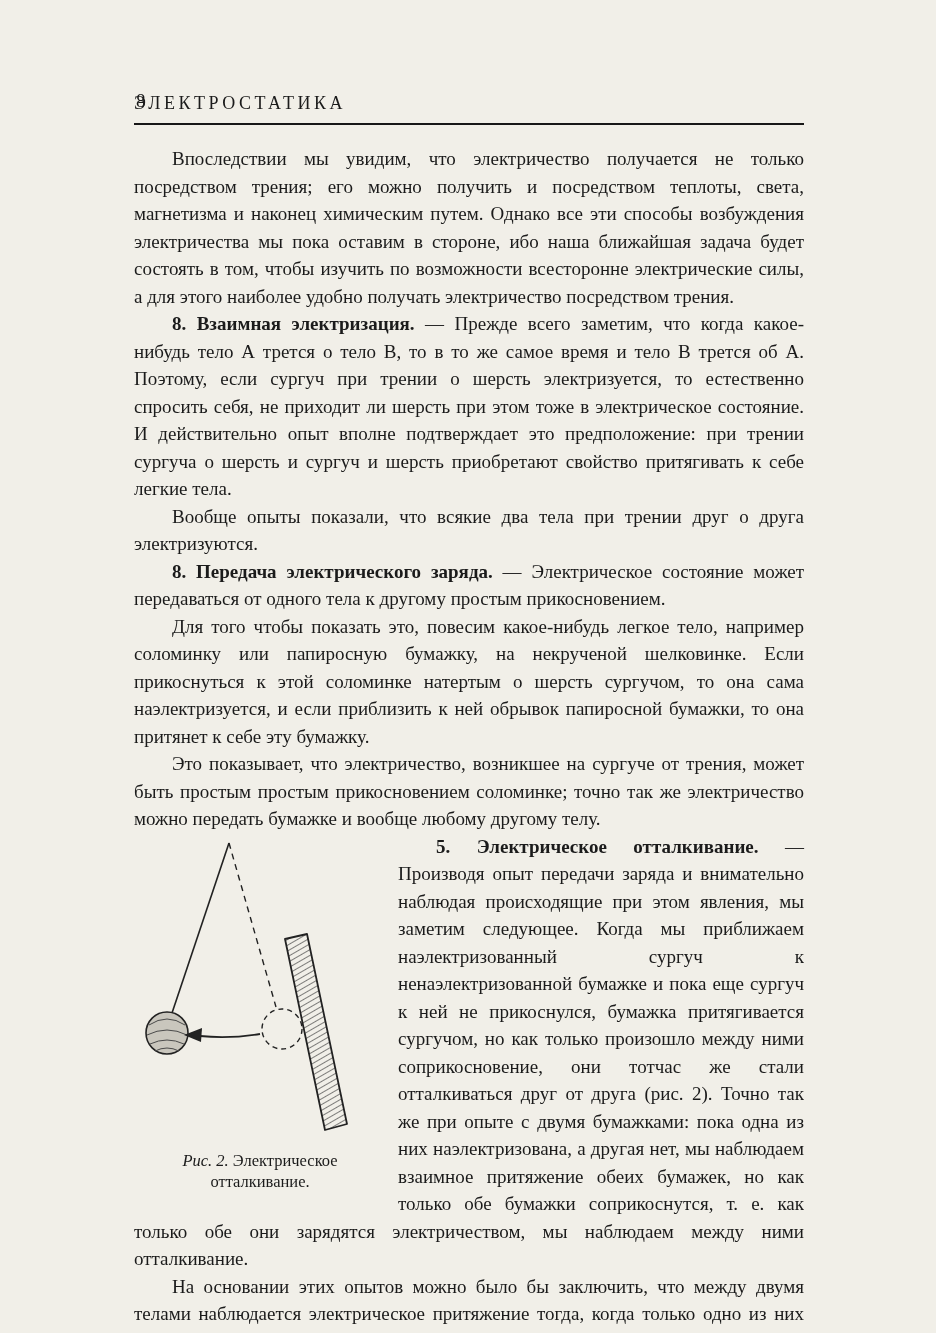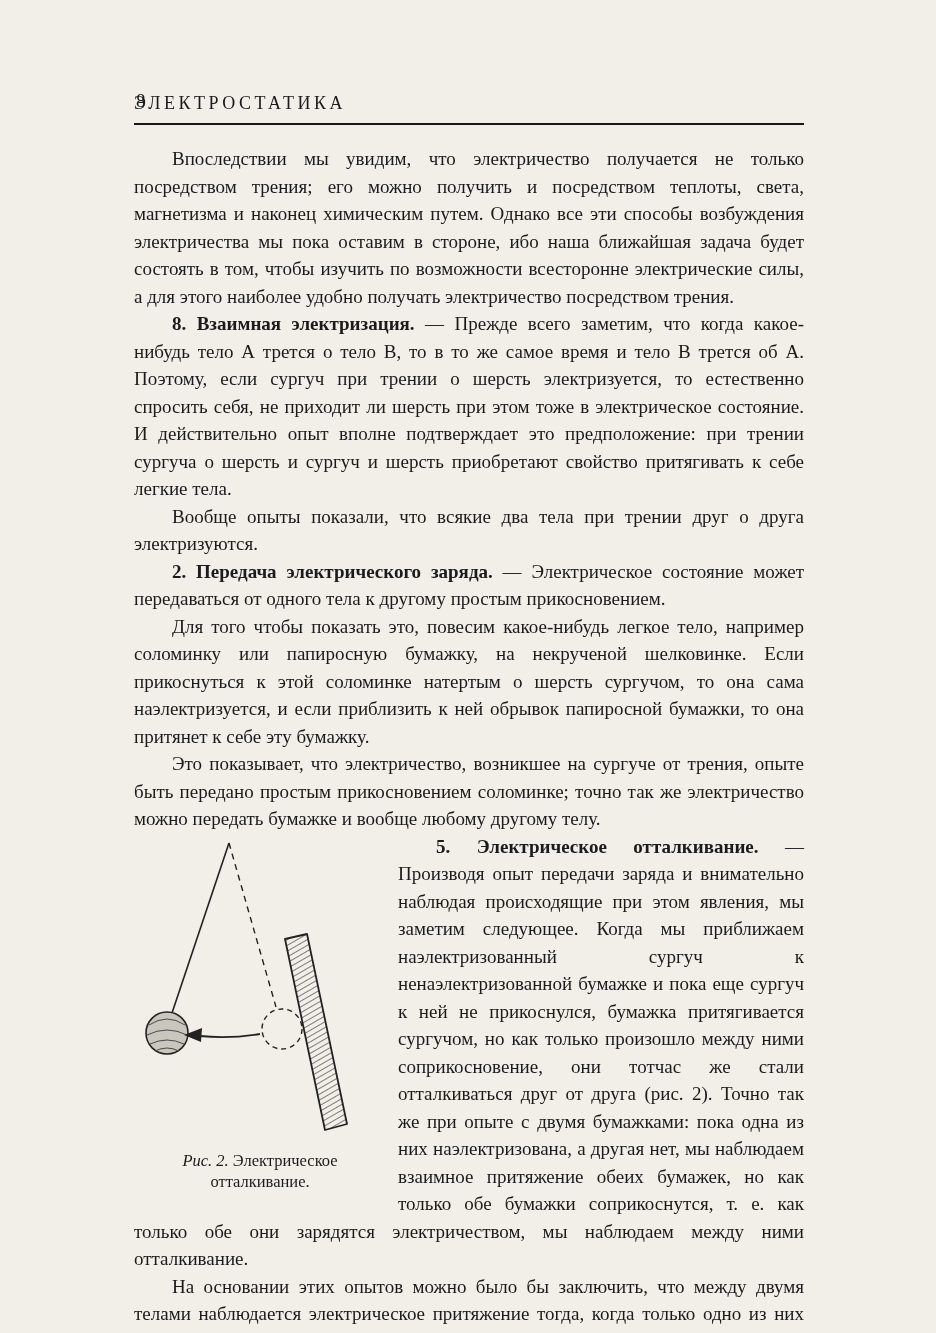--- a/index.html
+++ b/index.html
@@ -70,26 +70,26 @@
 
   <div class="body-text">
 
     <p>Впоследствии мы увидим, что электричество получается не только посредством трения; его можно получить и посредством теплоты, света, магнетизма и наконец химическим путем. Однако все эти способы возбуждения электричества мы пока оставим в стороне, ибо наша ближайшая задача будет состоять в том, чтобы изучить по возможности всесторонне электрические силы, а для этого наиболее удобно получать электричество посредством трения.</p>
 
     <p><b class="lead">8. Взаимная электризация.</b>
       <span>— Прежде всего заметим, что когда какое-нибудь тело А трется о тело В, то в то же самое время и тело В трется об А. Поэтому, если сургуч при трении о шерсть электризуется, то естественно спросить себя, не приходит ли шерсть при этом тоже в электрическое состояние. И действительно опыт вполне подтверждает это предположение: при трении сургуча о шерсть и сургуч и шерсть приобретают свойство притягивать к себе легкие тела.</span></p>
 
     <p>Вообще опыты показали, что всякие два тела при трении друг о друга электризуются.</p>
 
-    <p><b class="lead">2. Передача электрического заряда.</b>
+    <p><b class="lead">8. Передача электрического заряда.</b>
       <span>— Электрическое состояние может передаваться от одного тела к другому простым прикосновением.</span></p>
 
     <p>Для того чтобы показать это, повесим какое-нибудь легкое тело, например соломинку или папиросную бумажку, на некрученой шелковинке. Если прикоснуться к этой соломинке натертым о шерсть сургучом, то она сама наэлектризуется, и если приблизить к ней обрывок папиросной бумажки, то она притянет к себе эту бумажку.</p>
 
-    <p>Это показывает, что электричество, возникшее на сургуче от трения, опыте быть передано простым прикосновением соломинке; точно так же электричество можно передать бумажке и вообще любому другому телу.</p>
+    <p>Это показывает, что электричество, возникшее на сургуче от трения, может быть простым простым прикосновением соломинке; точно так же электричество можно передать бумажке и вообще любому другому телу.</p>
 
     <figure class="figure">
       <svg class="fig-svg" viewBox="0 0 252 305" width="252" height="305">
         <defs>
           <pattern id="hatch" width="5" height="5" patternUnits="userSpaceOnUse" patternTransform="rotate(60)">
             <line x1="0" y1="0" x2="0" y2="5" stroke="#3c3c3c" stroke-width="1.3"></line>
           </pattern>
         </defs>
 
         <line x1="95" y1="6" x2="38" y2="176" stroke="#222" stroke-width="1.6"></line>

